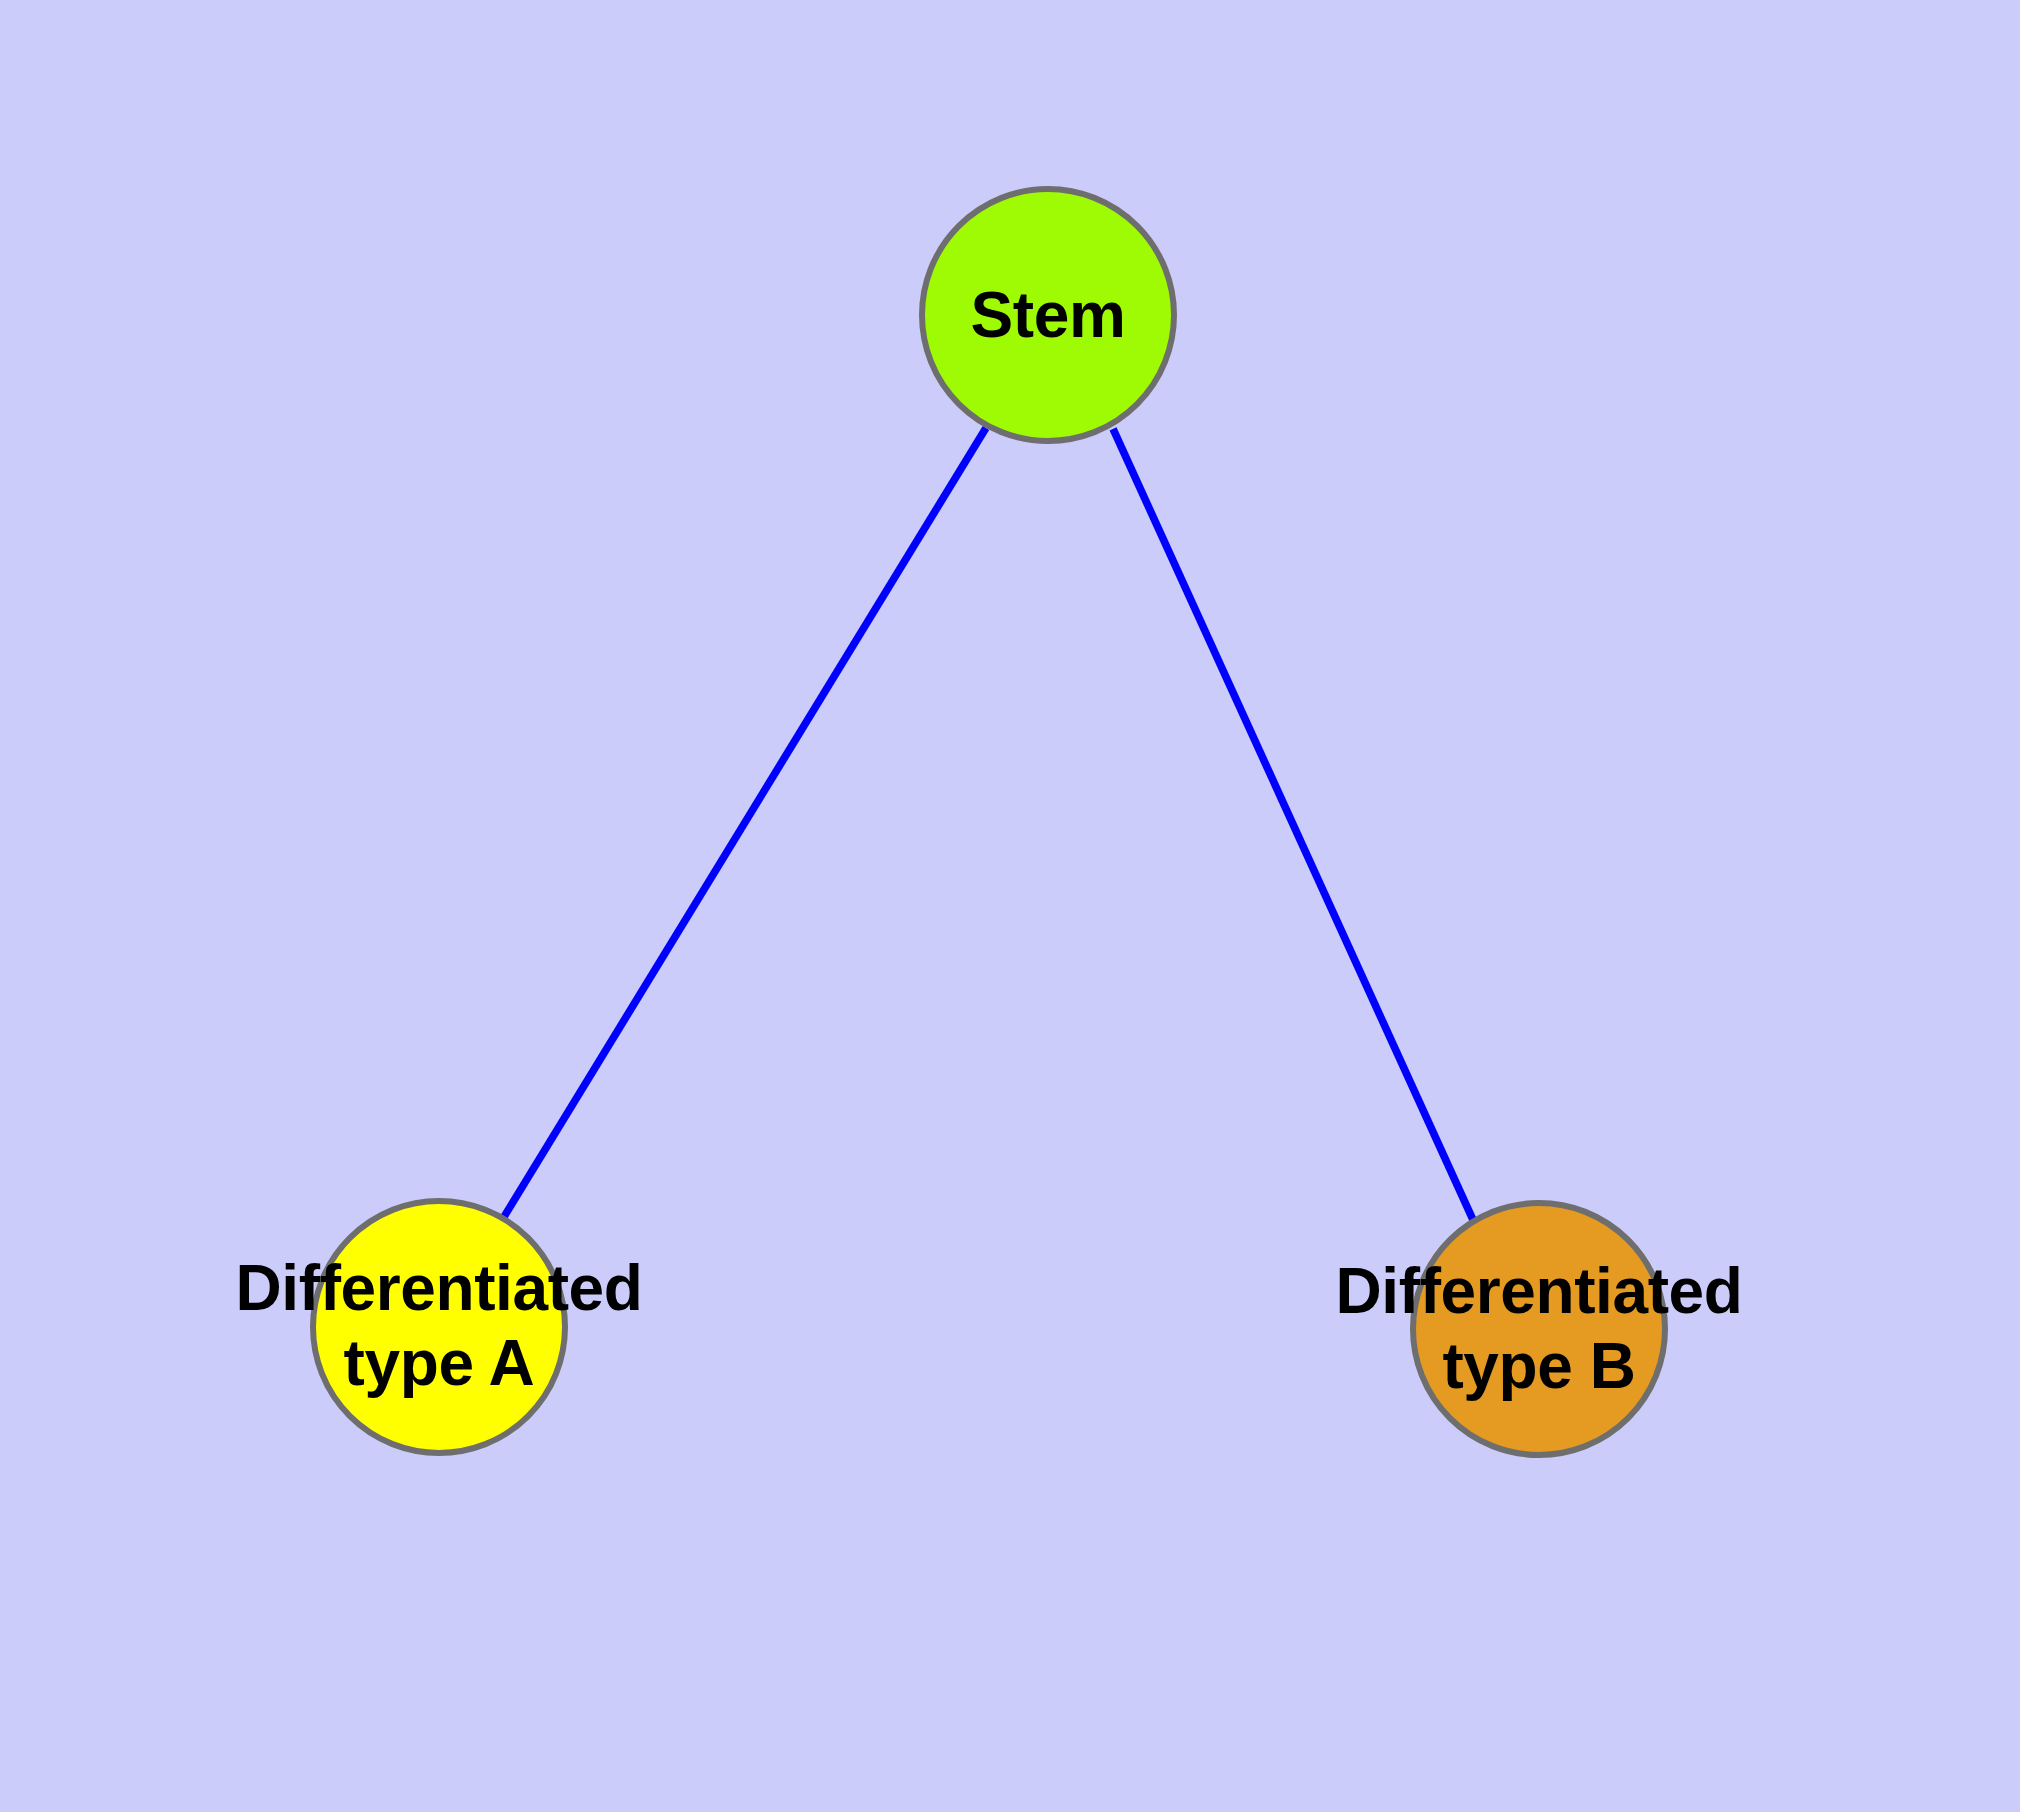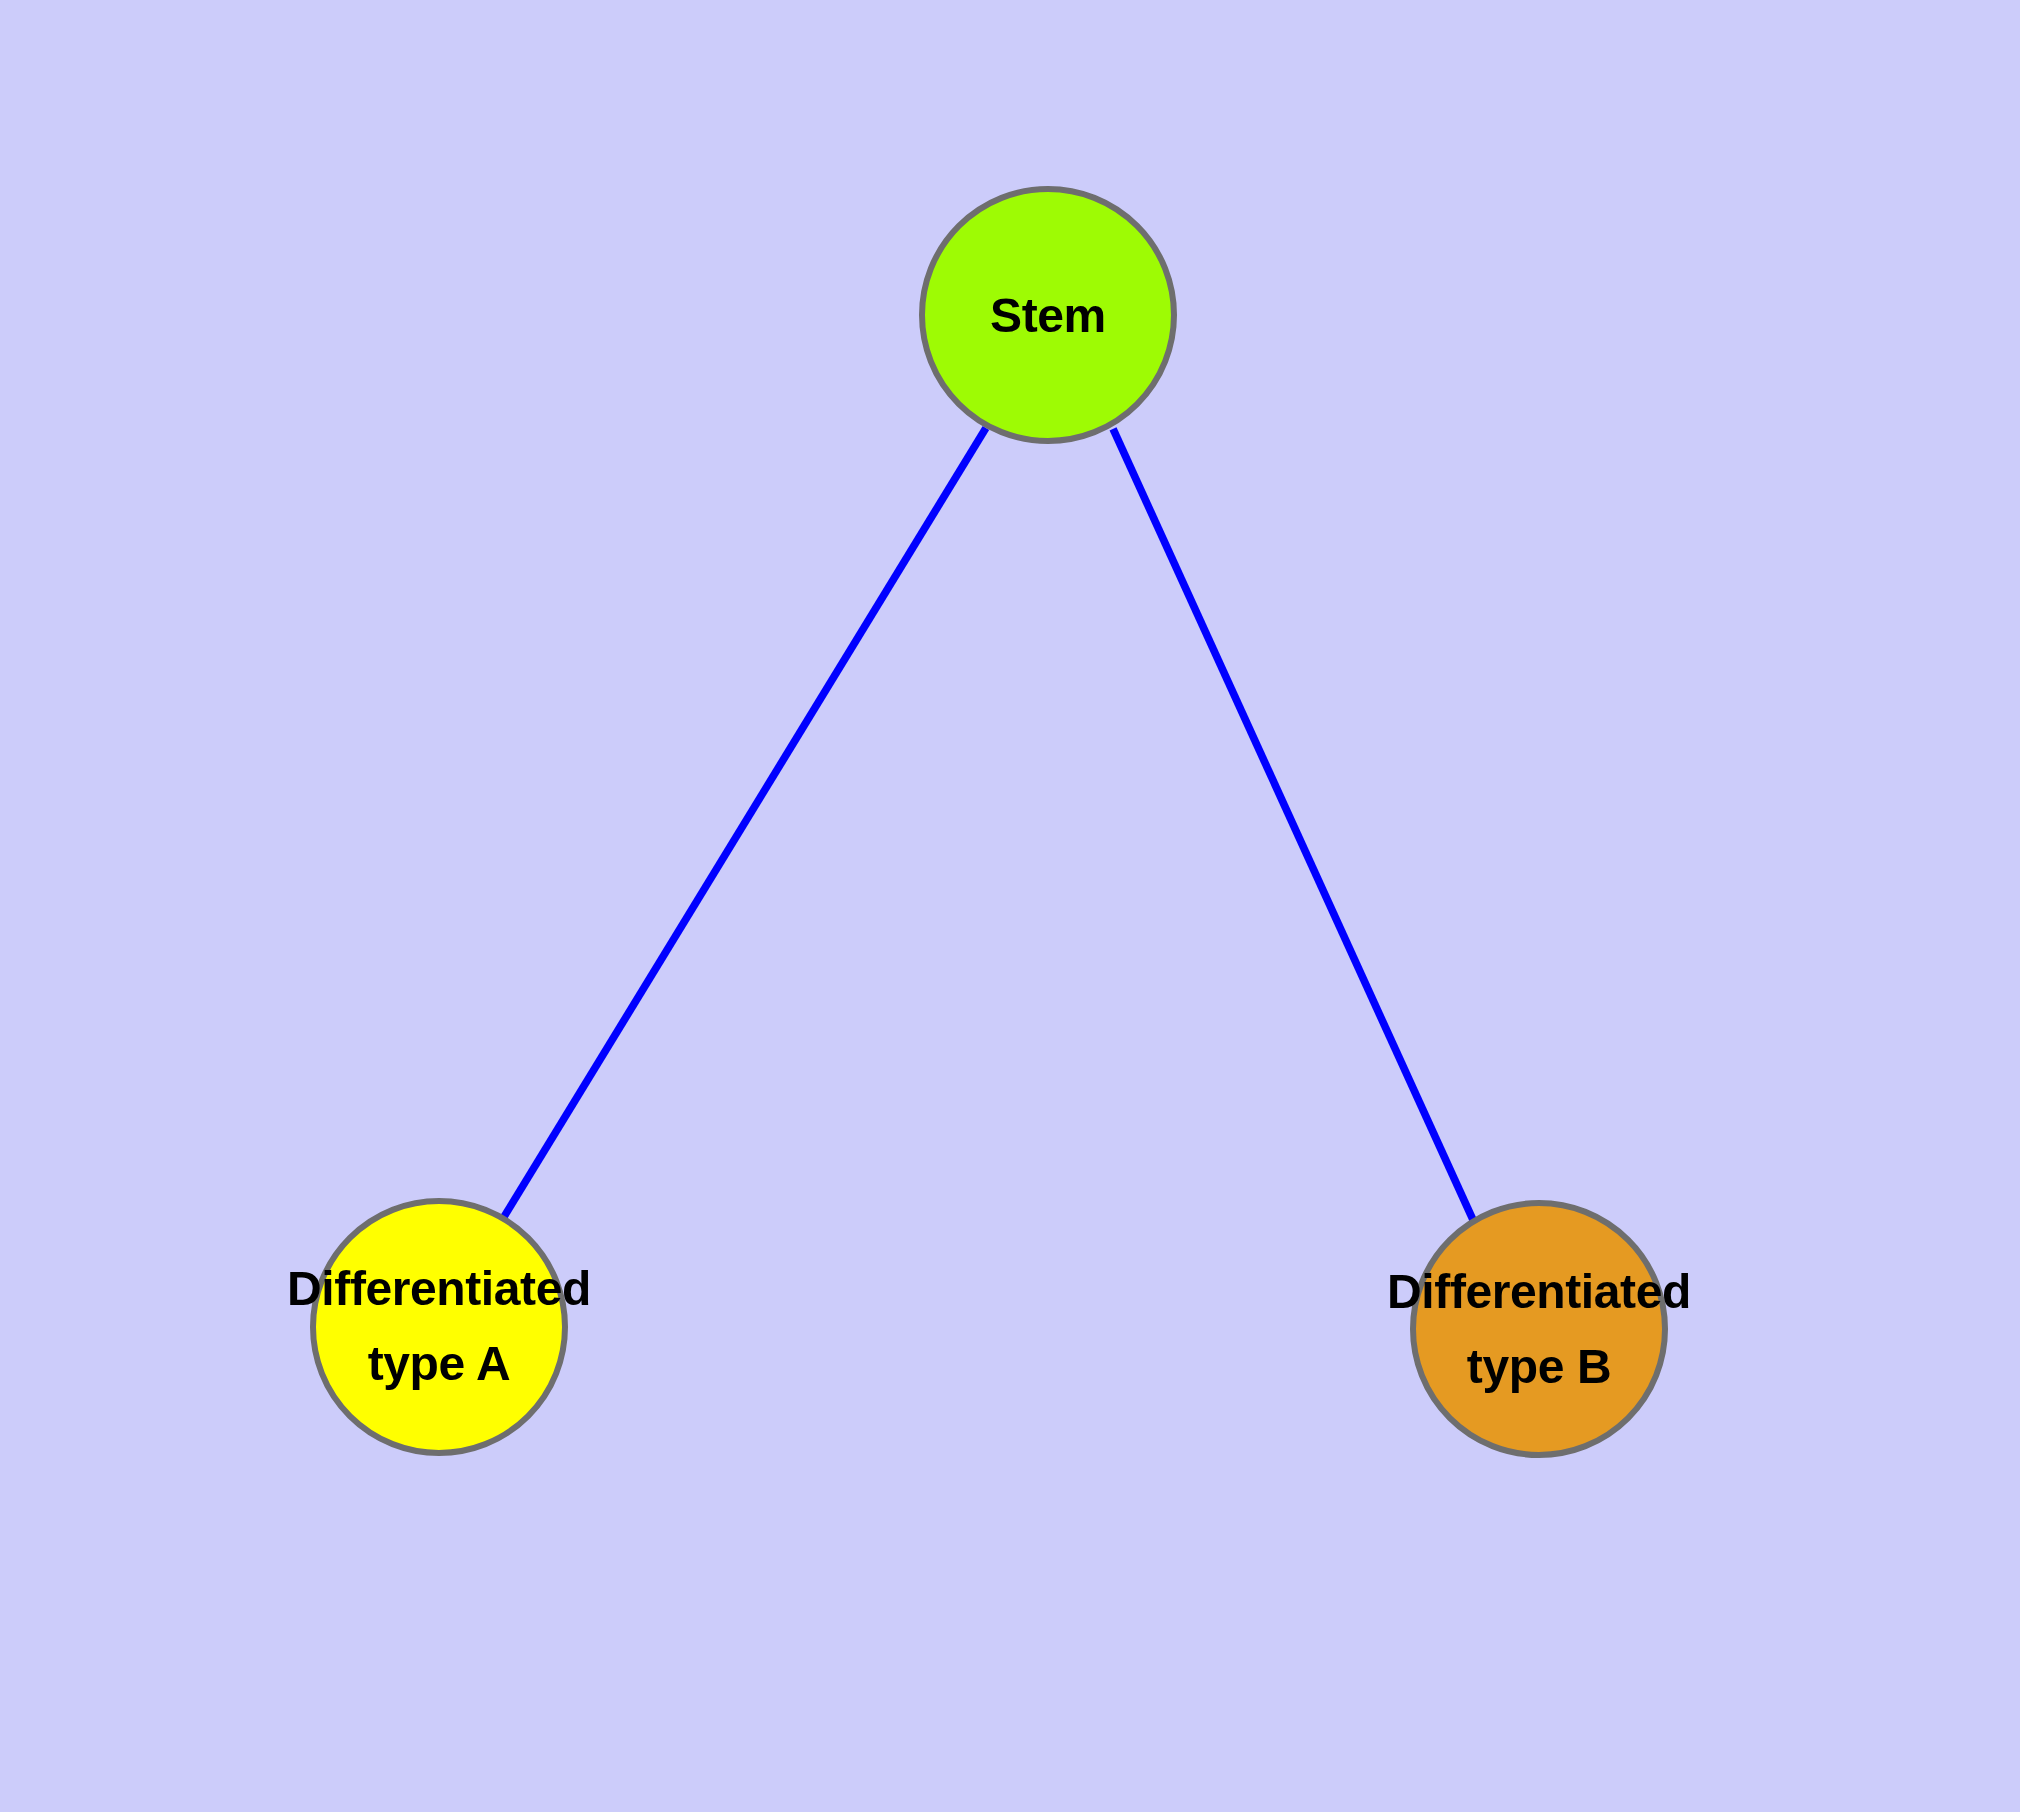--- a/index.html
+++ b/index.html
@@ -30,21 +30,21 @@
     position: absolute;
     border-radius: 50%;
     box-sizing: border-box;
     border: 6.8px solid #6e6e6e;
   }
   .node-label {
     position: absolute;
     color: #000000;
     font-family: "Liberation Sans", sans-serif;
     font-weight: bold;
-    font-size: 48px;
+    font-size: 64px;
     line-height: 75px;
     text-align: center;
     white-space: pre;
     letter-spacing: -0.4px;
     pointer-events: none;
     transform: translate(-50%, -50%);
   }
 </style>
 </head>
 <body>

